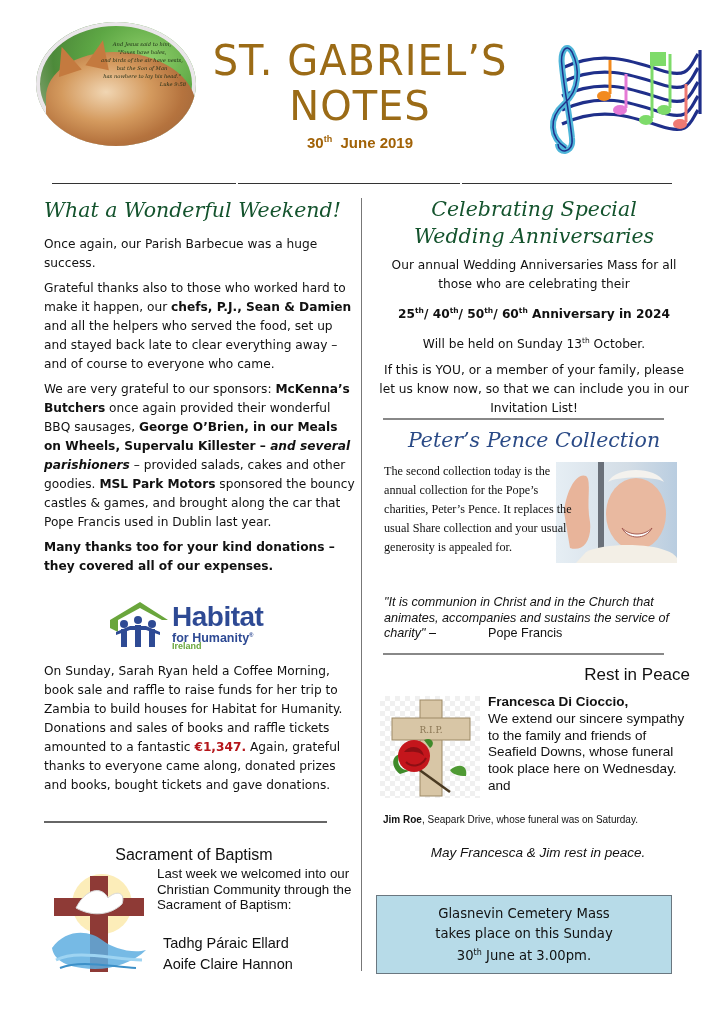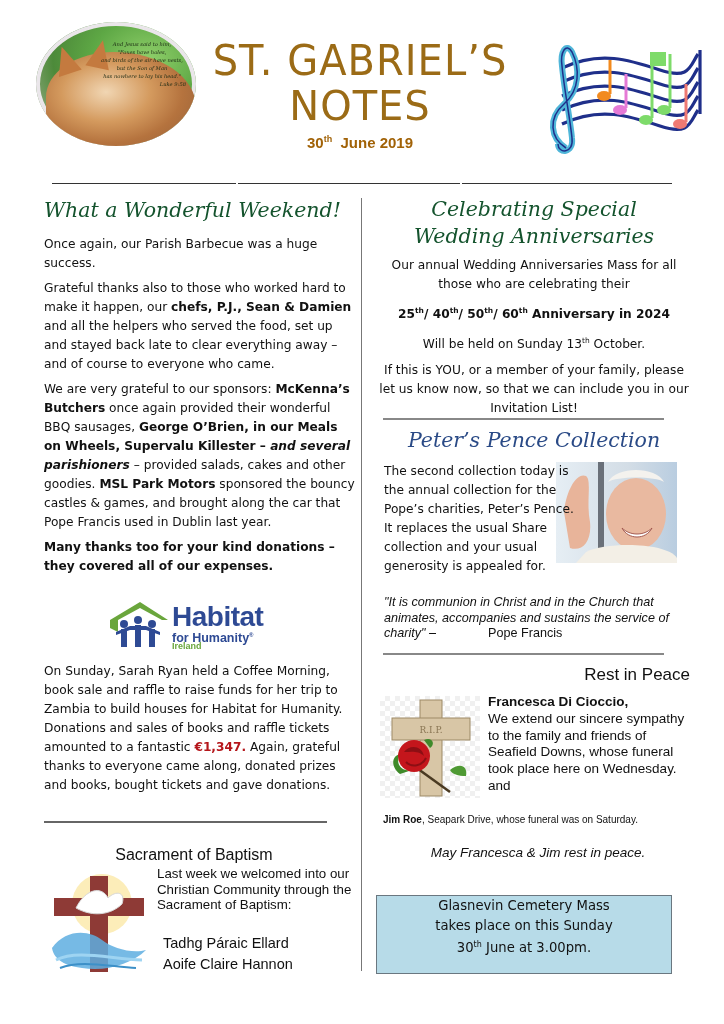--- a/index.html
+++ b/index.html
@@ -96,21 +96,21 @@
 
     .h-rip { left: 378px; top: 664px; width: 312px; text-align: right; font-size: 17px; line-height: 22px; }
     .rip-img { left: 380px; top: 696px; width: 100px; height: 102px; background-image: linear-gradient(45deg, #f0f0f0 25%, transparent 25%, transparent 75%, #f0f0f0 75%), linear-gradient(45deg, #f0f0f0 25%, transparent 25%, transparent 75%, #f0f0f0 75%); background-size: 10px 10px; background-position: 0 0, 5px 5px; }
     .rip-body { left: 488px; top: 694px; width: 210px; font-size: 13.5px; line-height: 16.8px; }
     .rip-body2 { left: 383px; top: 812px; width: 310px; font-size: 10px; line-height: 16.8px; }
     .rip-peace { left: 383px; top: 845px; width: 310px; text-align: center; font-size: 13.5px; line-height: 16.8px; font-style: italic; }
 
     .glasnevin {
       left: 376px; top: 895px; width: 296px; height: 79px;
       background: #b7dbe8; border: 1px solid #6a7780;
-      text-align: center; 
+      text-align: center; padding-top: 8px;
       font-size: 13.2px; line-height: 19.5px; color: #111;
     }
     .glasnevin sup { font-size: 8px; }
   </style>
 </head>
 <body>
 
 <div class="abs fox-circle">
   <div class="fox-body"></div>
   <div class="fox-ear e1"></div>
@@ -227,21 +227,21 @@
     <rect x="42" y="0" width="6" height="101" fill="#3a3f48" opacity="0.7"></rect>
     <ellipse cx="80" cy="52" rx="30" ry="36" fill="#e9b9a0"></ellipse>
     <path d="M52 20 C60 4, 100 4, 108 20 C100 14, 60 14, 52 20 Z" fill="#f4f2ee"></path>
     <path d="M66 66 C74 74, 88 74, 96 66 C90 78, 72 78, 66 66 Z" fill="#ffffff" stroke="#a35a50"></path>
     <path d="M8 50 C10 30, 20 10, 30 14 C36 18, 30 40, 34 60 C36 80, 26 90, 14 86 Z" fill="#e8b49a"></path>
     <path d="M30 90 C50 80, 110 80, 121 96 L121 101 L20 101 Z" fill="#f3efe6"></path>
   </svg>
 </div>
 <div class="abs comic pence-body">
   <div style="width:170px; float:left; height:0;"></div>
-  <p style="width:200px;">The second collection today is the annual collection for the Pope’s charities,  Peter’s Pence. It replaces the usual Share collection and your usual generosity is appealed for.</p>
+  <p style="width:200px;font-family:Liberation Serif, serif;">The second collection today is the annual collection for the Pope’s charities,  Peter’s Pence. It replaces the usual Share collection and your usual generosity is appealed for.</p>
 </div>
 <div class="abs arial pence-quote"><span class="q">"It is communion in Christ and in the Church that animates, accompanies and sustains the service of charity" –</span><span style="display:inline-block; width:52px;"></span><span>Pope Francis</span></div>
 <div class="abs rule-r2"></div>
 
 <div class="abs arial h-rip">Rest in Peace</div>
 <div class="abs rip-img">
   <svg width="100" height="102" viewBox="0 0 100 102">
     <rect x="40" y="4" width="22" height="96" fill="#d8c6a6" stroke="#9d8a66"></rect>
     <rect x="12" y="22" width="78" height="22" fill="#d8c6a6" stroke="#9d8a66"></rect>
     <text x="51" y="37" font-size="9" fill="#8a7654" text-anchor="middle" font-family="DejaVu Serif, serif">R.I.P.</text>

